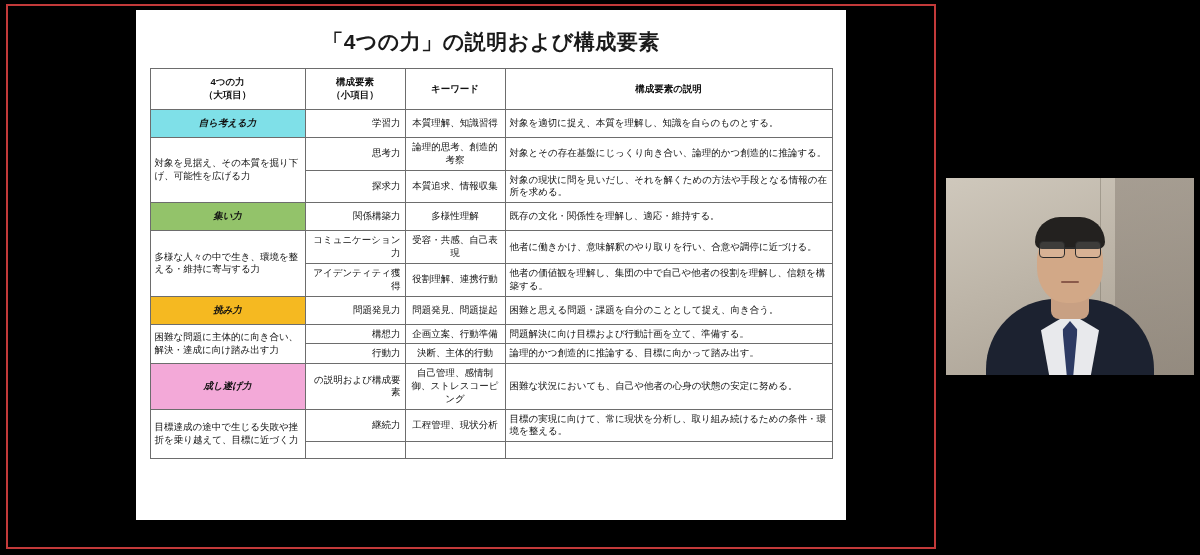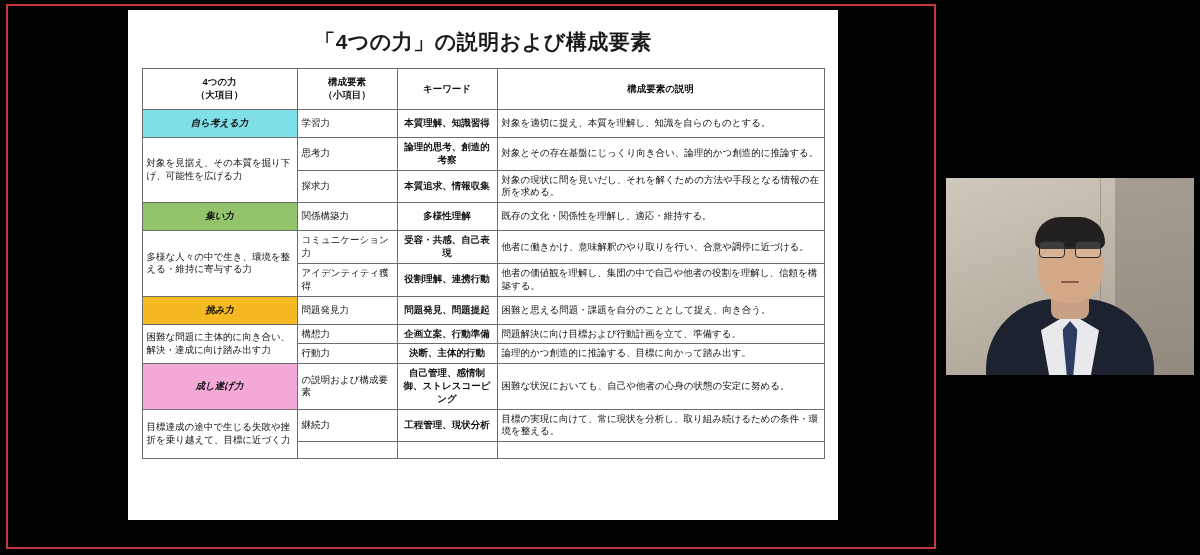--- a/index.html
+++ b/index.html
@@ -26,21 +26,21 @@
     left: 6px;
     top: 4px;
     width: 930px;
     height: 545px;
     border: 2px solid #c33a3a;
     box-sizing: border-box;
     background: #000;
   }
   .slide {
     position: absolute;
-    left: 120px;
+    left: 128px;
     top: 4px;
     width: 710px;
     height: 510px;
     background: #ffffff;
     overflow: hidden;
   }
   .slide-title {
     text-align: center;
     font-size: 21px;
     font-weight: bold;
@@ -84,28 +84,27 @@
     font-size: 11px;
     height: 21px;
     font-style: italic;
   }
   td.catdesc {
     font-size: 9.5px;
     line-height: 1.45;
     padding: 4px 6px;
   }
   td.mid {
-    text-align: left;
+    text-align: right;
     font-size: 10px;
   }
   td.kw {
     text-align: center;
     font-size: 9.5px;
     line-height: 1.35;
-    font-weight: bold;
   }
   td.desc {
     text-align: left;
     font-size: 9.5px;
     line-height: 1.45;
     padding: 4px 6px;
   }
   .cut-row td {
     height: 10px;
     overflow: hidden;

